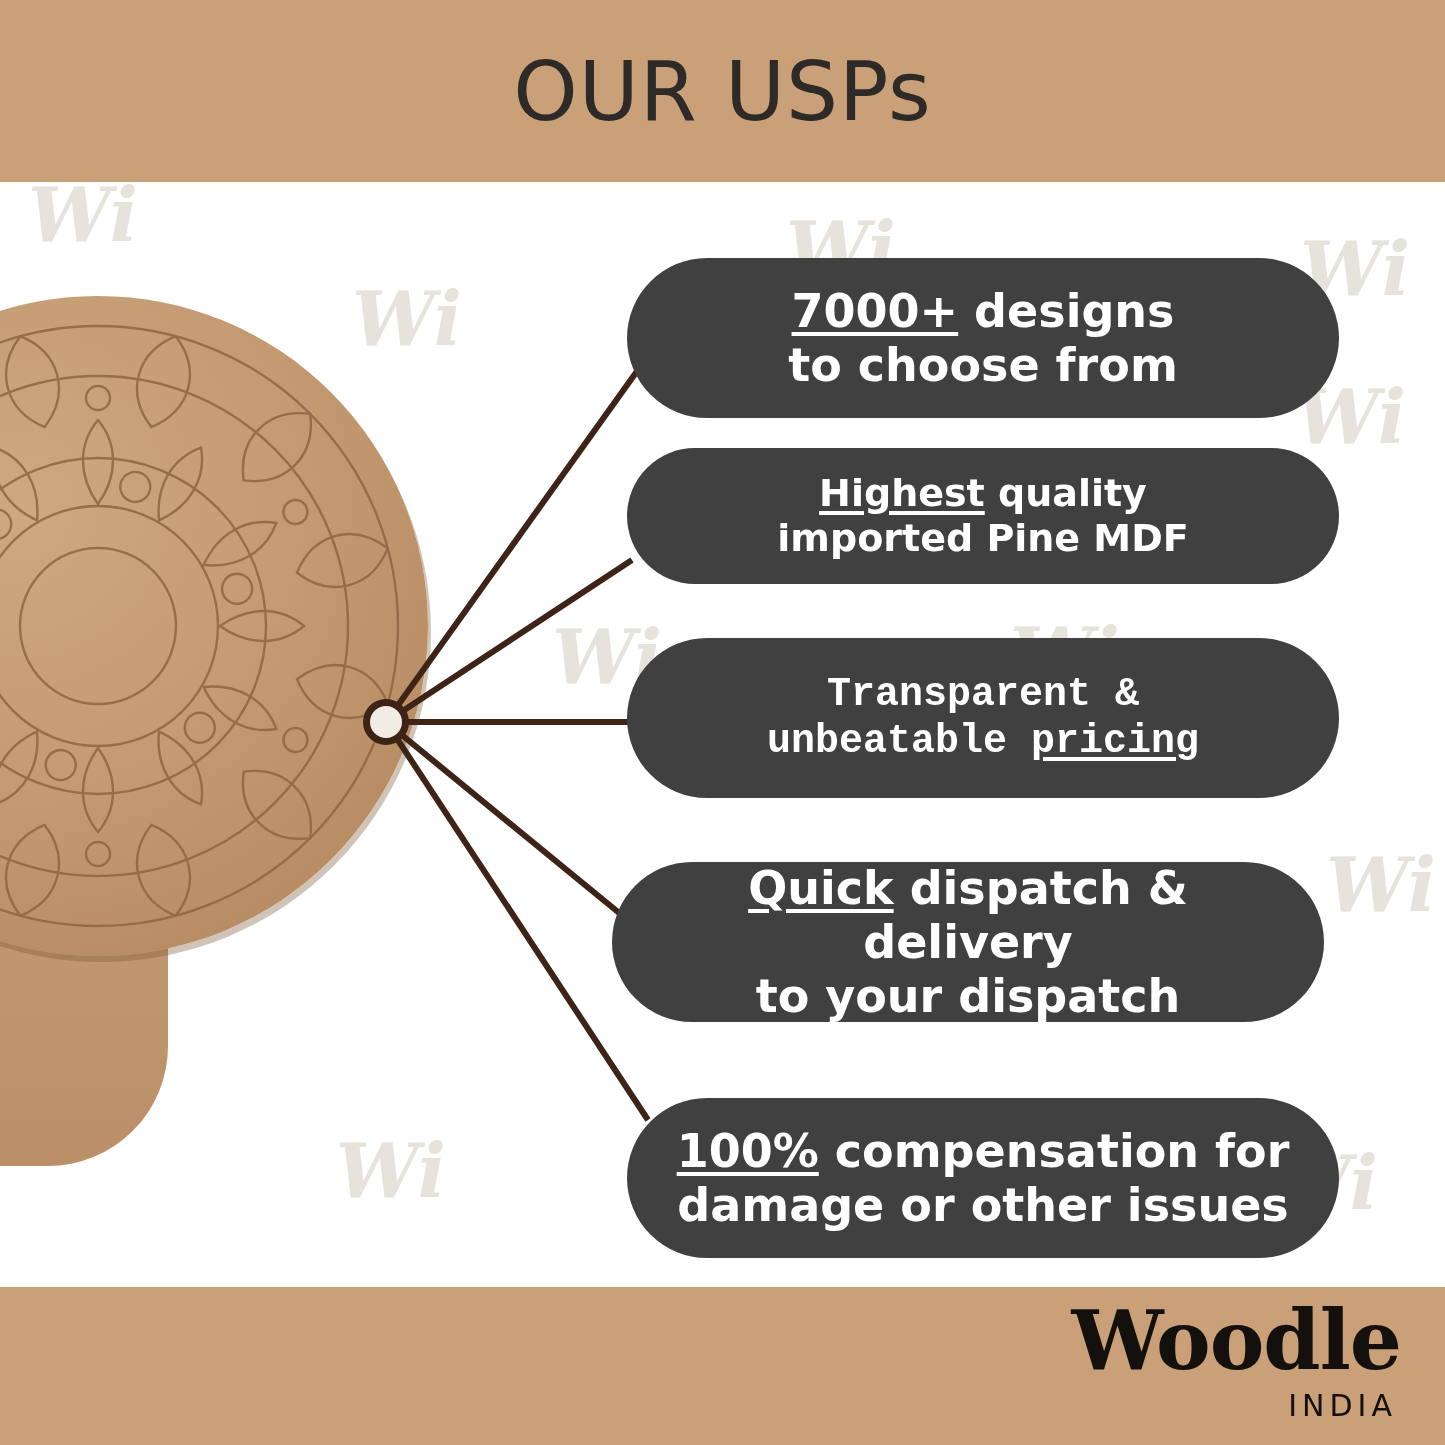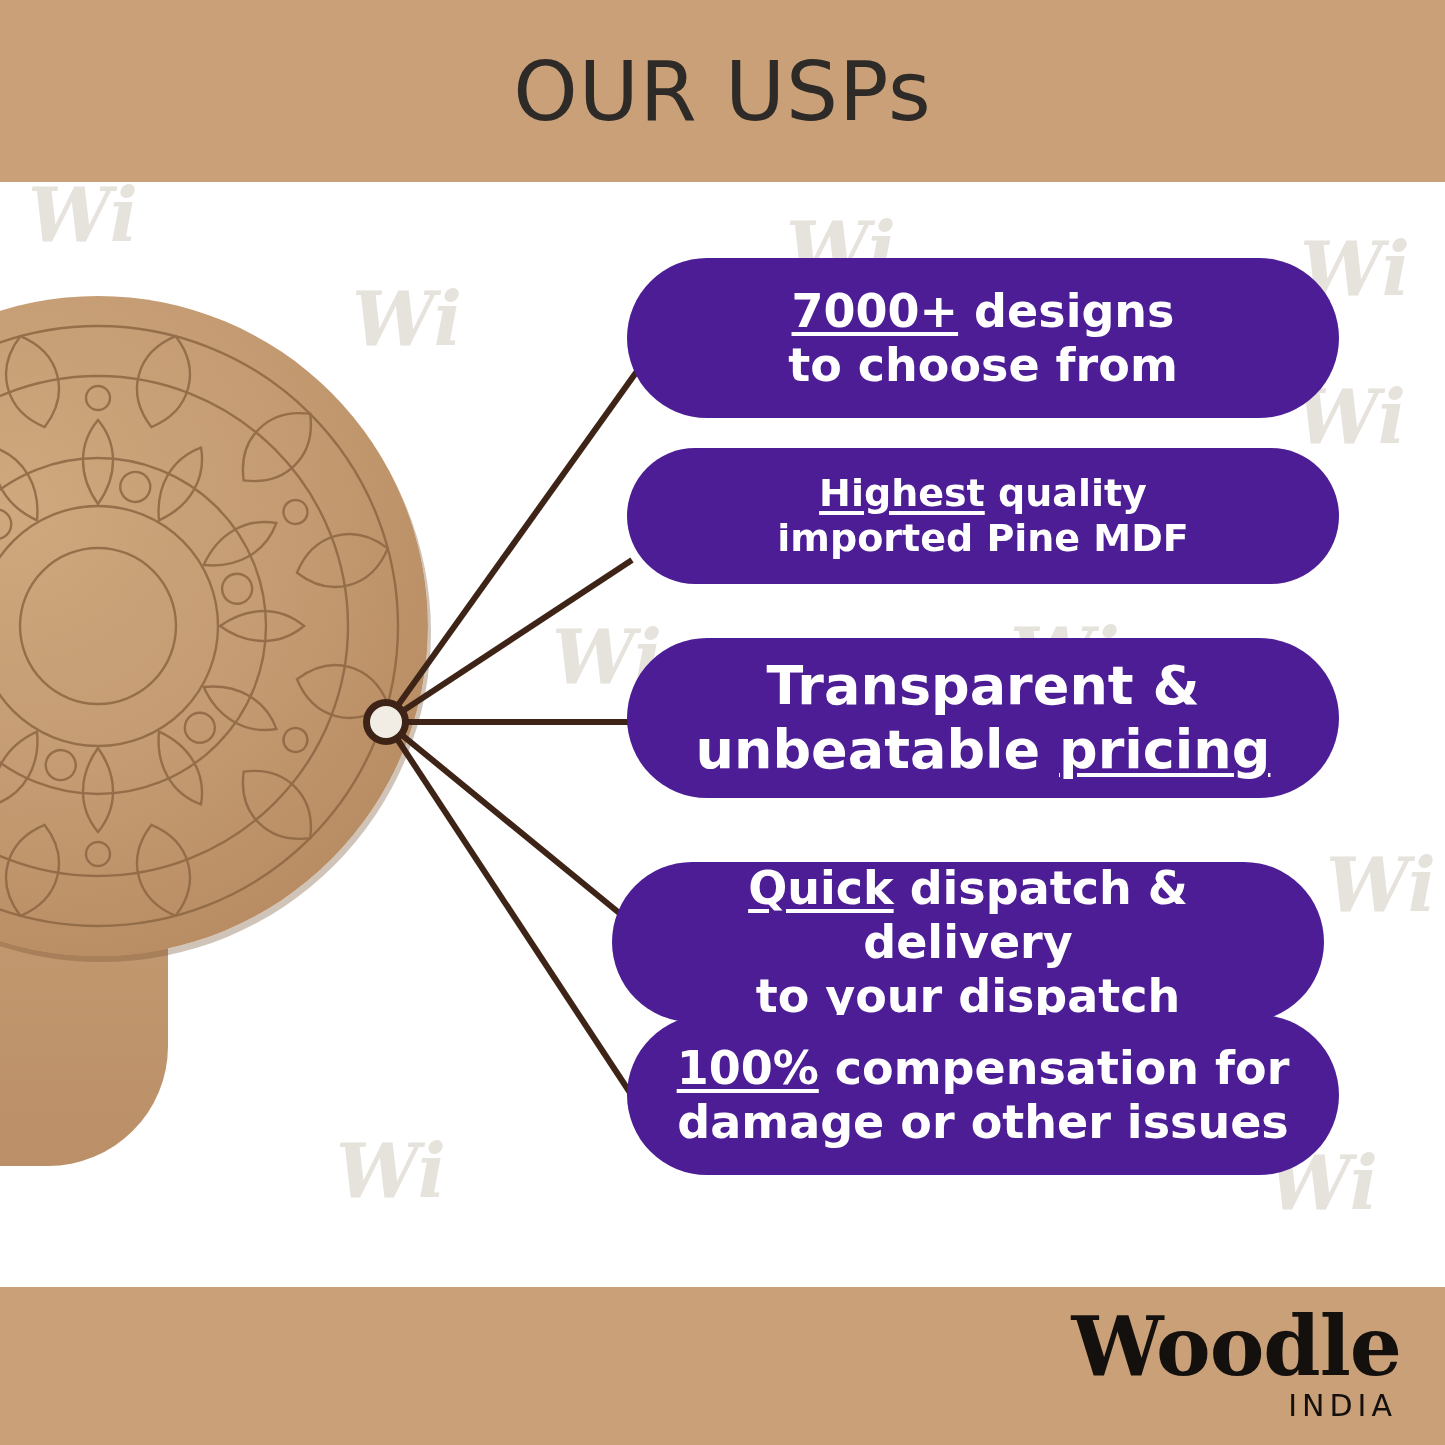--- a/index.html
+++ b/index.html
@@ -110,44 +110,44 @@
     border-radius: 50%;
     background: #f2ede4;
     border: 7px solid #3e2317;
     box-sizing: border-box;
     z-index: 5;
   }
 
   
   .pill {
     position: absolute;
-    background: #4c1d95;
+    background: #404040;
     border-radius: 80px;
     display: flex;
     align-items: center;
     justify-content: center;
     text-align: center;
     color: #ffffff;
     font-family: "DejaVu Sans", sans-serif;
     font-weight: bold;
     line-height: 1.18;
     z-index: 4;
     padding: 0 26px;
     box-sizing: border-box;
   }
   .pill .u {
     text-decoration: underline;
     text-underline-offset: 5px;
     text-decoration-thickness: 4px;
   }
   .pill-1 { left: 627px; top: 258px;  width: 712px; height: 160px; font-size: 46px; }
   .pill-2 { left: 627px; top: 448px;  width: 712px; height: 136px; font-size: 38px; }
-  .pill-3 { left: 627px; top: 638px;  width: 712px; height: 160px; font-size: 54px; }
+  .pill-3 { left: 627px; top: 638px;  width: 712px; height: 160px; font-size: 40px; font-family: Liberation Mono, monospace; }
   .pill-4 { left: 612px; top: 862px;  width: 712px; height: 160px; font-size: 46px; }
-  .pill-5 { left: 627px; top: 1015px; width: 712px; height: 160px; font-size: 46px; }
+  .pill-5 { left: 627px; top: 1098px; width: 712px; height: 160px; font-size: 46px; }
 
   
   .brand {
     position: absolute;
     right: 44px;
     bottom: 22px;
     text-align: right;
     z-index: 6;
   }
   .brand-name {
@@ -156,21 +156,21 @@
     font-size: 82px;
     color: #14100e;
     line-height: .95;
     letter-spacing: -1px;
   }
   .brand-sub {
     font-family: "DejaVu Sans", sans-serif;
     font-size: 30px;
     letter-spacing: 5px;
     color: #14100e;
-    margin-top: 2px;
+    margin-top: 8px;
     margin-right: 4px;
   }
 </style>
 </head>
 <body>
 
 <div class="canvas">
 
   <div class="band band-top"></div>
   <div class="title">OUR USPs</div>

